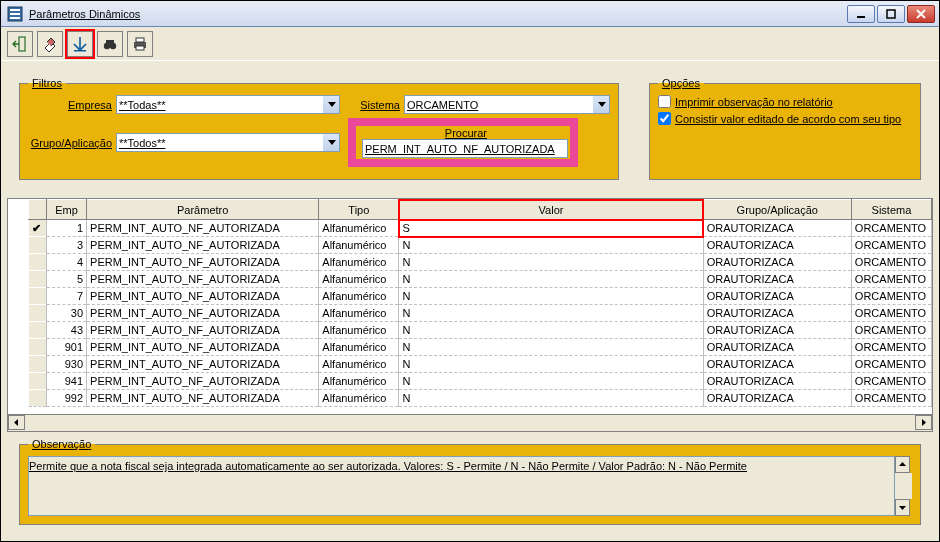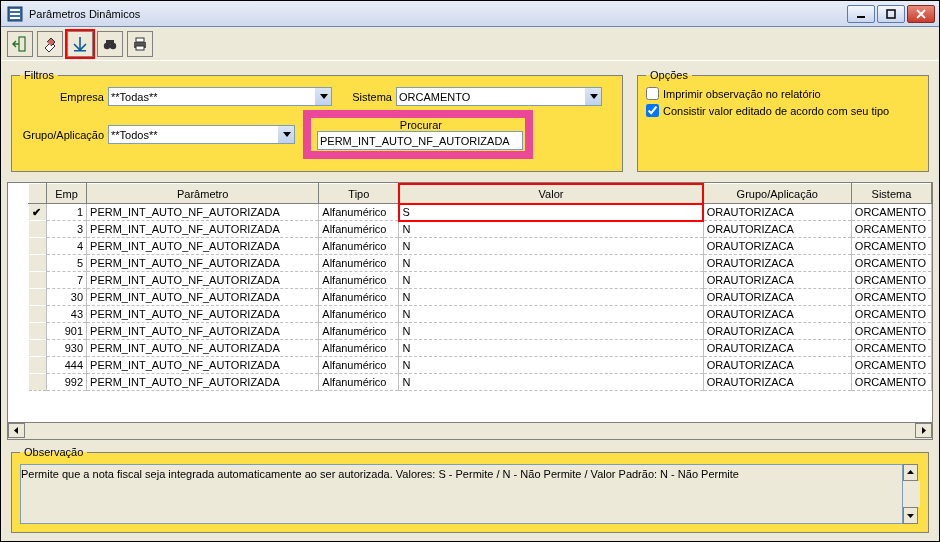--- a/index.html
+++ b/index.html
@@ -17,21 +17,21 @@
   .titlebar {
     height: 26px;
     background: linear-gradient(#e8eef8, #d0daee);
     border-bottom: 1px solid #6b87b8;
     display: flex;
     align-items: center;
     padding: 0 4px 0 6px;
     gap: 6px;
   }
   .titlebar .app-icon { width:16px; height:16px; }
-  .titlebar .title { flex:1; color:#000; }
+  .titlebar .title { flex:1; color:#000;text-decoration:underline; }
   .win-btns { display:flex; gap:2px; }
   .win-btn {
     width: 28px; height: 18px;
     background: linear-gradient(#f5f7fc,#c9d6ef);
     border:1px solid #5a7ab0;
     border-radius:2px;
     display:flex; align-items:center; justify-content:center;
   }
   .win-btn.close { background: linear-gradient(#e98a7a,#c83b2d); border-color:#8a2a1f; color:#fff; }
   .win-btn svg { width:10px; height:10px; }
@@ -52,24 +52,25 @@
     display:flex; align-items:center; justify-content:center;
   }
   .tool-btn.highlight { outline:2px solid #f00; outline-offset:0; }
   .tool-btn svg { width:16px; height:16px; }
   
   .content { padding: 4px 6px; background:#ece9d8; height: calc(542px - 26px - 34px - 2px); display:flex; flex-direction:column; }
   
   .row-fieldsets { display:flex; gap:6px; }
   fieldset {
     border:1px solid #808080;
-    background:#fde047;
+    background:#eab308;
     padding:6px 8px 8px 8px;
-    margin:4px;
+    margin:12px;
     font-size:11px;
+    text-decoration:underline;
   }
   legend { padding:0 4px; }
   .filtros { flex:1; }
   .opcoes { width:292px; }
   .form-row { display:flex; align-items:center; margin-bottom:4px; gap:4px; }
   .form-row label { text-align:right; }
   .combo, .textin {
     border:1px solid #7f9db9;
     background:#fff;
     height:19px;
@@ -214,21 +215,21 @@
         <span class="combo-wrap" style="width:224px">
             <input class="combo" style="width: 224px;" value="**Todas**">
           </span>
         <label style="width:48px;text-align:right;margin-left:8px">Sistema</label>
         <span class="combo-wrap" style="width:206px">
             <input class="combo" style="width: 206px;" value="ORCAMENTO">
           </span>
       </div>
       <div class="form-row">
         <label style="width:84px">Grupo/Aplicação</label>
-        <span class="combo-wrap" style="width:187px">
+        <span class="combo-wrap" style="width:224px">
             <input class="combo" style="width: 224px;" value="**Todos**">
           </span>
         <span class="highlight-box" style="display:inline-flex;align-items:center;padding:1px 2px;margin-left:4px">
           <label style="width:48px;text-align:right">Procurar</label>
           <input class="textin" style="width: 206px; margin-left: 4px;" value="PERM_INT_AUTO_NF_AUTORIZADA">
         </span>
       </div>
     </fieldset>
 
     <fieldset class="opcoes">
@@ -344,21 +345,21 @@
               <td class="row-handle"></td>
               <td class="num">930</td>
               <td>PERM_INT_AUTO_NF_AUTORIZADA</td>
               <td>Alfanumérico</td>
               <td>N</td>
               <td>ORAUTORIZACA</td>
               <td>ORCAMENTO</td>
             </tr>
             <tr>
               <td class="row-handle"></td>
-              <td class="num">444</td>
+              <td class="num">941</td>
               <td>PERM_INT_AUTO_NF_AUTORIZADA</td>
               <td>Alfanumérico</td>
               <td>N</td>
               <td>ORAUTORIZACA</td>
               <td>ORCAMENTO</td>
             </tr>
             <tr>
               <td class="row-handle"></td>
               <td class="num">992</td>
               <td>PERM_INT_AUTO_NF_AUTORIZADA</td>

